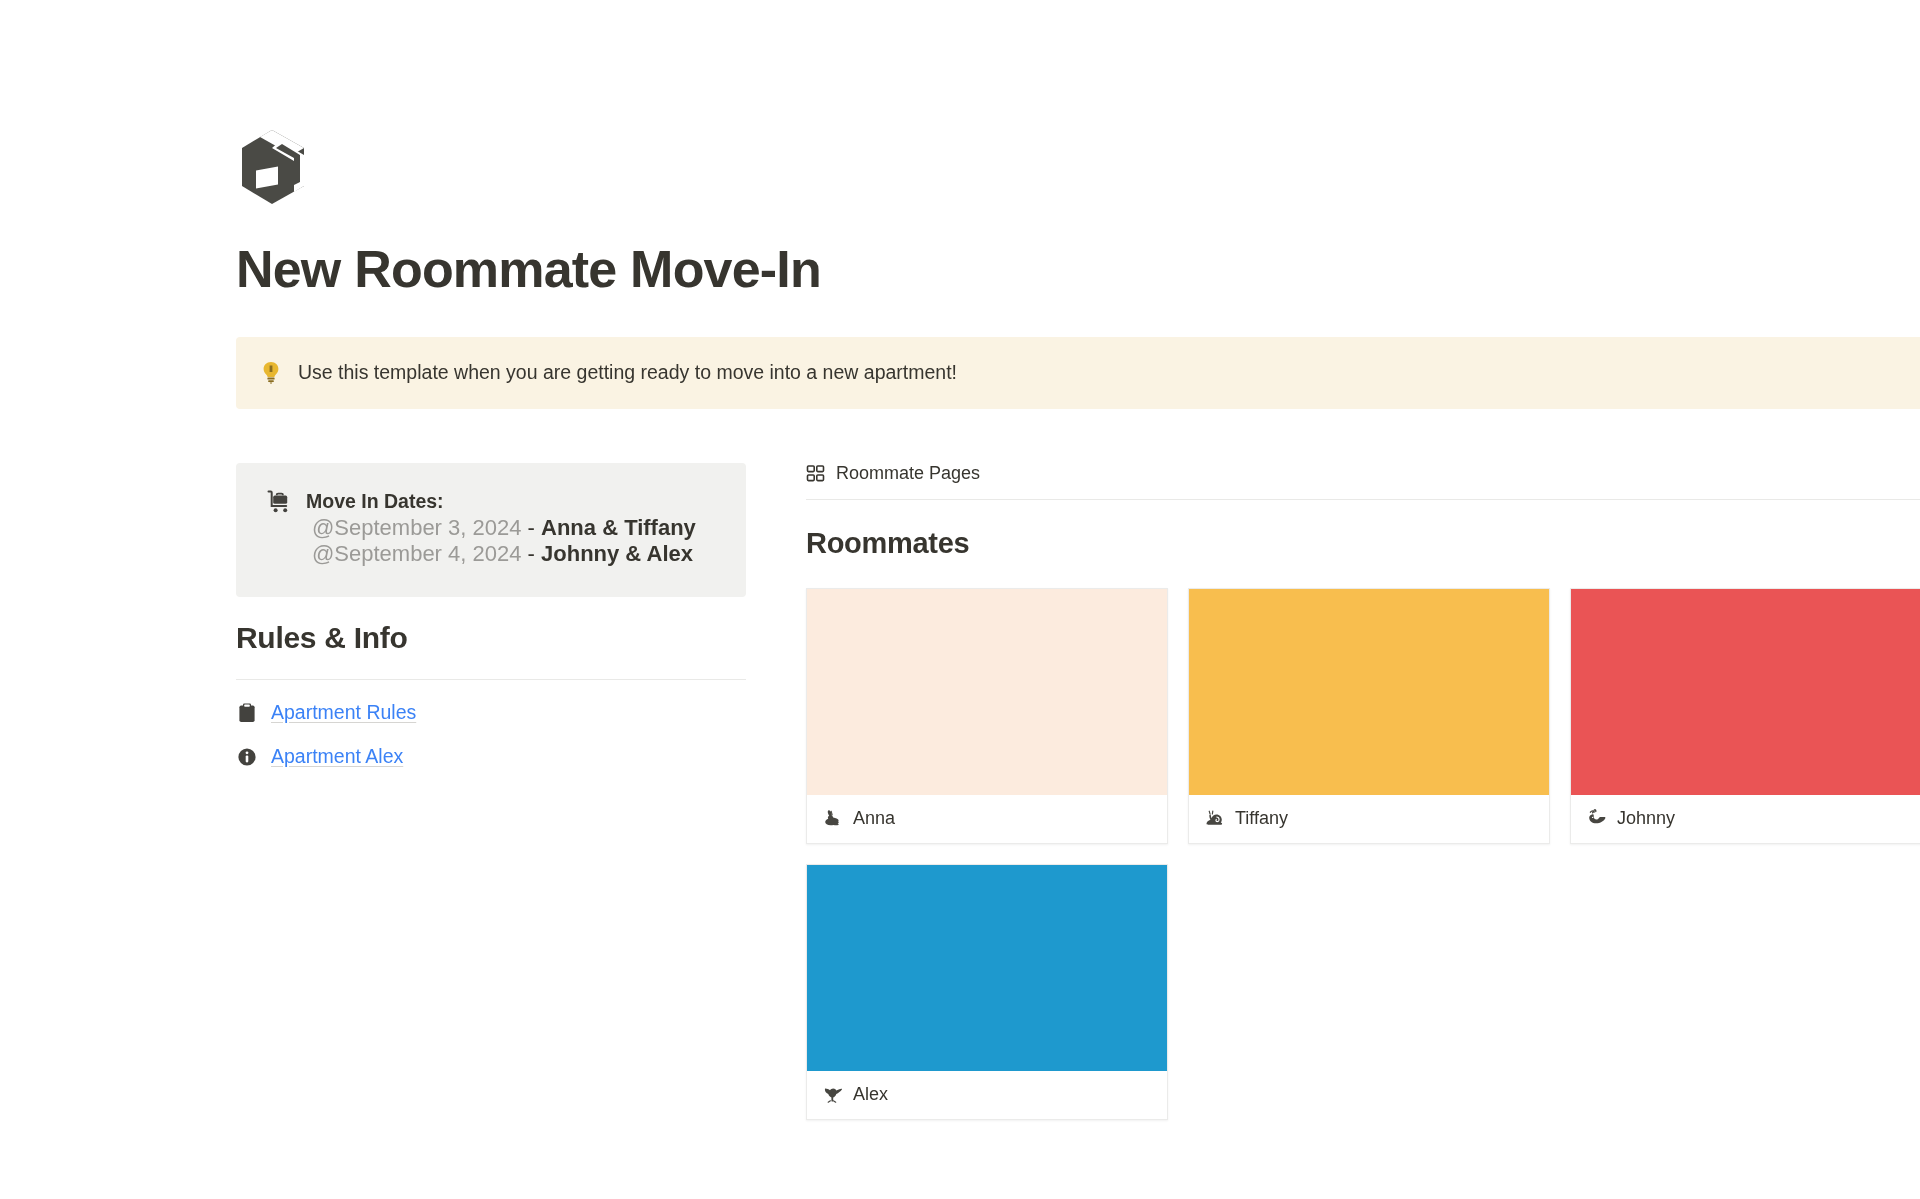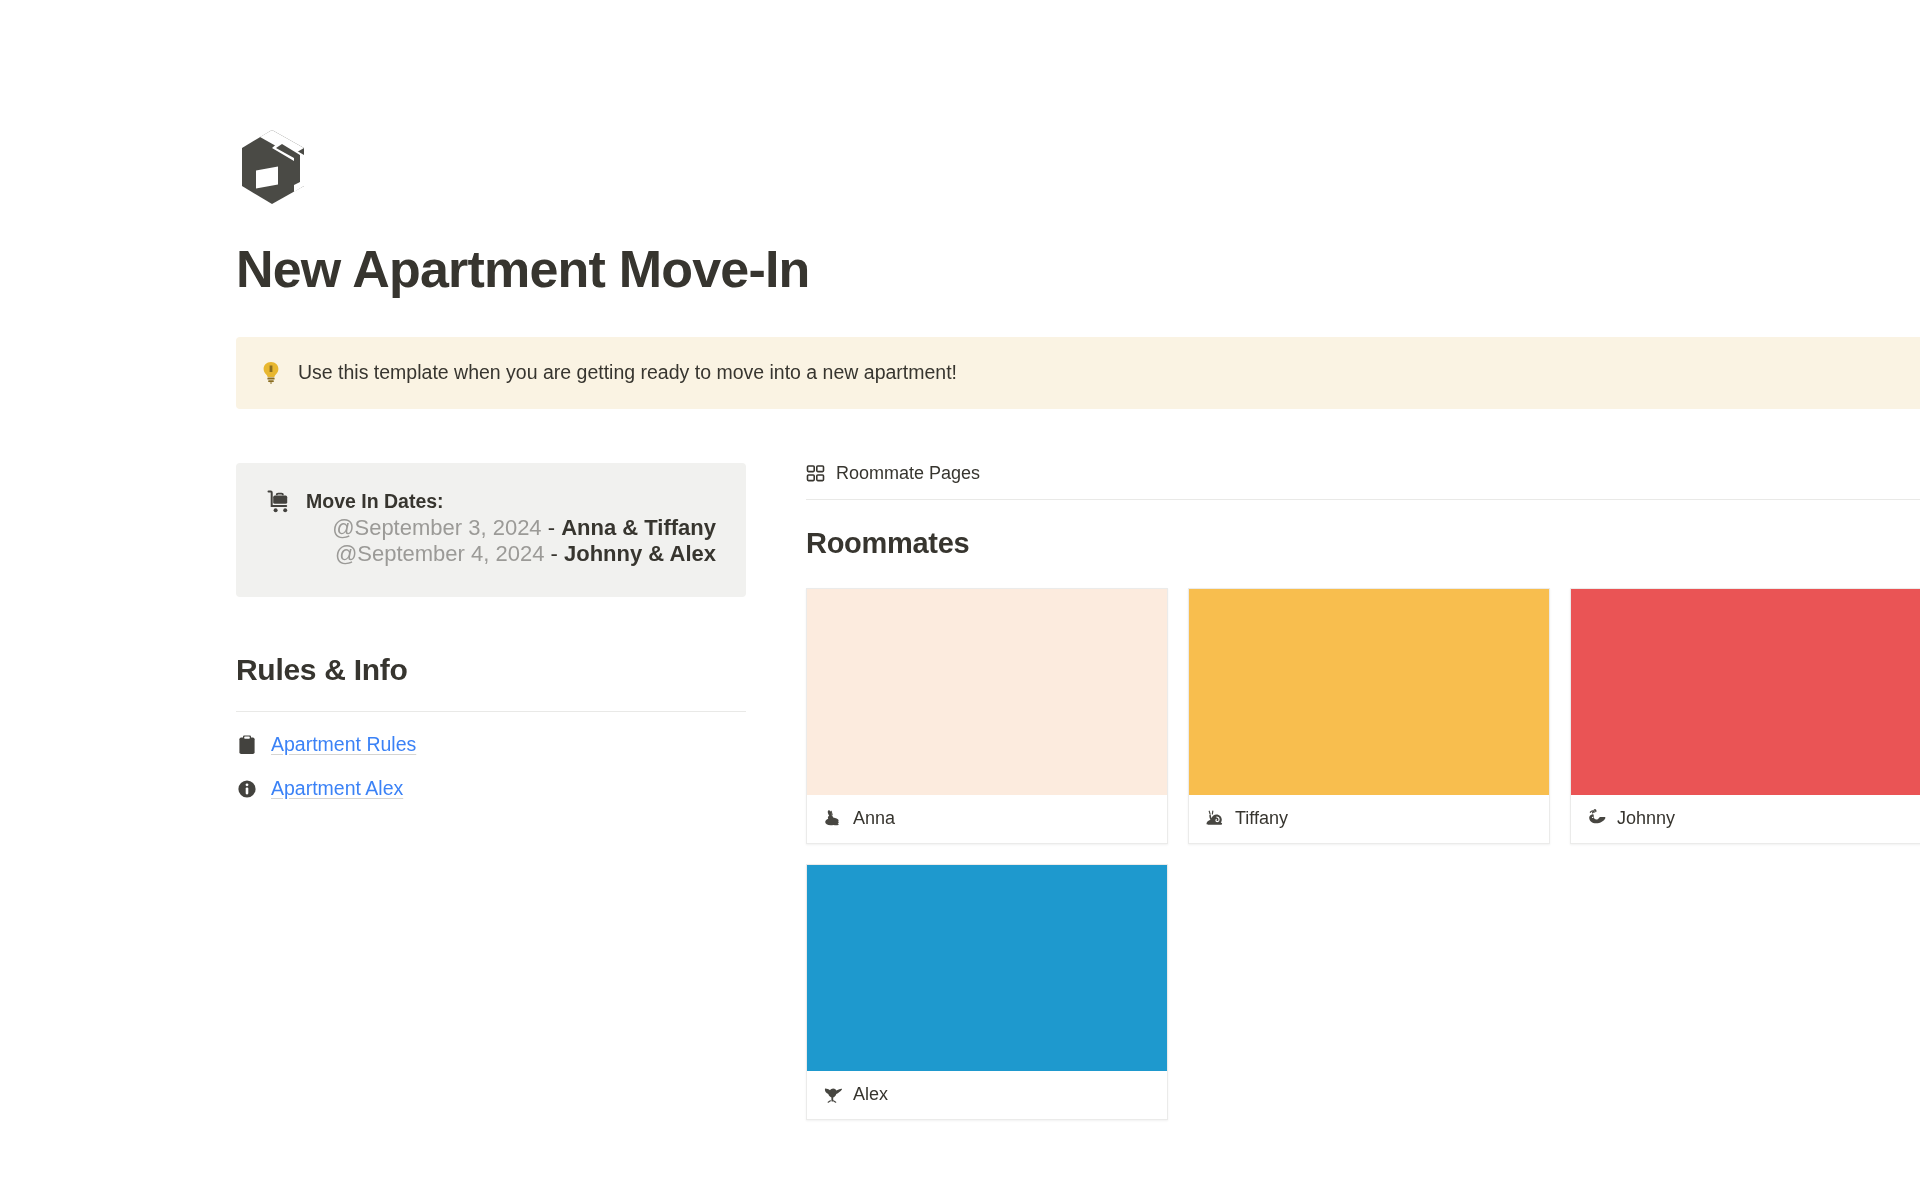--- a/index.html
+++ b/index.html
@@ -67,21 +67,20 @@
     gap: 0;
   }
   .col-left { width: 510px; flex: 0 0 510px; }
   .col-right { flex: 1 1 auto; padding-left: 60px; }
 
   
   .movein-box {
     background: #f1f1ef;
     border-radius: 4px;
     padding: 26px 30px 30px 30px;
-    text-align: right;
   }
   .movein-head {
     display: flex;
     align-items: center;
     gap: 14px;
   }
   .movein-head-icon { width: 26px; height: 26px; flex: 0 0 auto; }
   .movein-title {
     font-size: 19.5px;
     font-weight: bold;
@@ -99,21 +98,21 @@
   .movein-names {
     font-weight: bold;
     color: #37352f;
   }
 
   
   .rules-title {
     font-size: 30px;
     font-weight: bold;
     color: #37352f;
-    margin-top: 56px;
+    margin-top: 24px;
     margin-bottom: 0;
     letter-spacing: -0.3px;
   }
   .rules-rule {
     border: none;
     border-top: 1px solid #e9e9e7;
     margin: 24px 0 0 0;
   }
   .link-row {
     display: flex;
@@ -196,21 +195,21 @@
     <div class="page-icon">
       <svg viewBox="0 0 72 80" width="72" height="80" aria-hidden="true">
         <path d="M36 2 L68 20 L68 58 L36 76 L6 58 L6 20 Z" fill="#4a4a45"></path>
         <path d="M36 2 L68 20 L56 27 L24 9 Z" fill="#ffffff"></path>
         <path d="M44 13 L68 27 L68 58 L58 64 L58 33 L36 20 Z" fill="#ffffff"></path>
         <path d="M46 16 L64 27 L64 54 L58 57 L58 30 L40 20 Z" fill="#4a4a45"></path>
         <rect x="20" y="46" width="22" height="18" fill="#ffffff" transform="skewY(-10)"></rect>
       </svg>
     </div>
 
-    <h1 class="page-title">New Apartment Move-In</h1>
+    <h1 class="page-title">New Roommate Move-In</h1>
 
     <div class="callout">
       <div class="callout-icon">
         <svg viewBox="0 0 22 24" width="22" height="24" aria-hidden="true">
           <path d="M11 2 C6.6 2 3.6 5.2 3.6 9 c0 2.6 1.4 4.3 2.6 5.6 c0.8 0.9 1.3 1.5 1.4 2.4 h6.8 c0.1-0.9 0.6-1.5 1.4-2.4 c1.2-1.3 2.6-3 2.6-5.6 C18.4 5.2 15.4 2 11 2 Z" fill="#e8b730"></path>
           <rect x="7.4" y="17.6" width="7.2" height="2" rx="0.6" fill="#8a6d20"></rect>
           <rect x="8.2" y="20.2" width="5.6" height="1.8" rx="0.6" fill="#8a6d20"></rect>
           <path d="M9.6 22.6 h2.8 l-1.4 1.4 Z" fill="#8a6d20"></path>
           <rect x="9.6" y="5.5" width="2.8" height="6.5" fill="#8a6d20"></rect>
         </svg>

